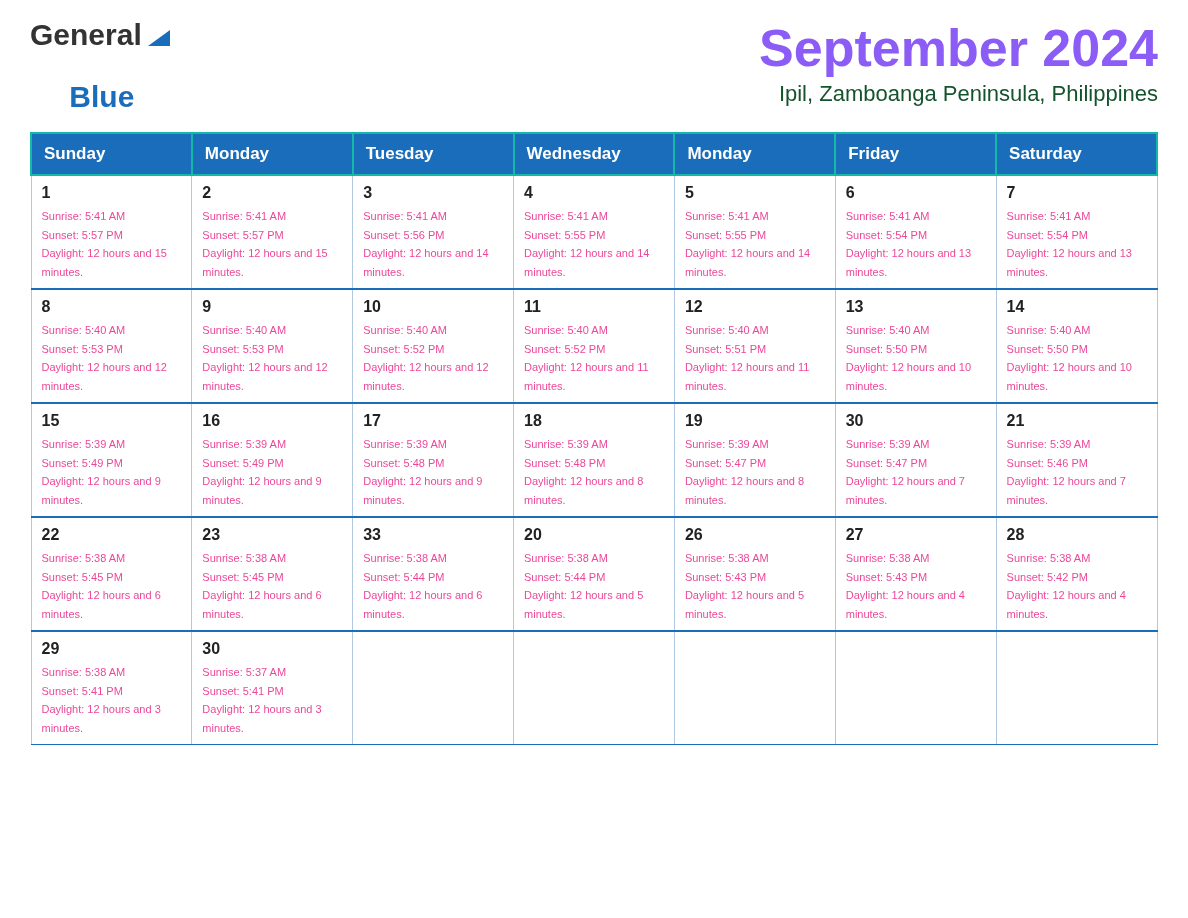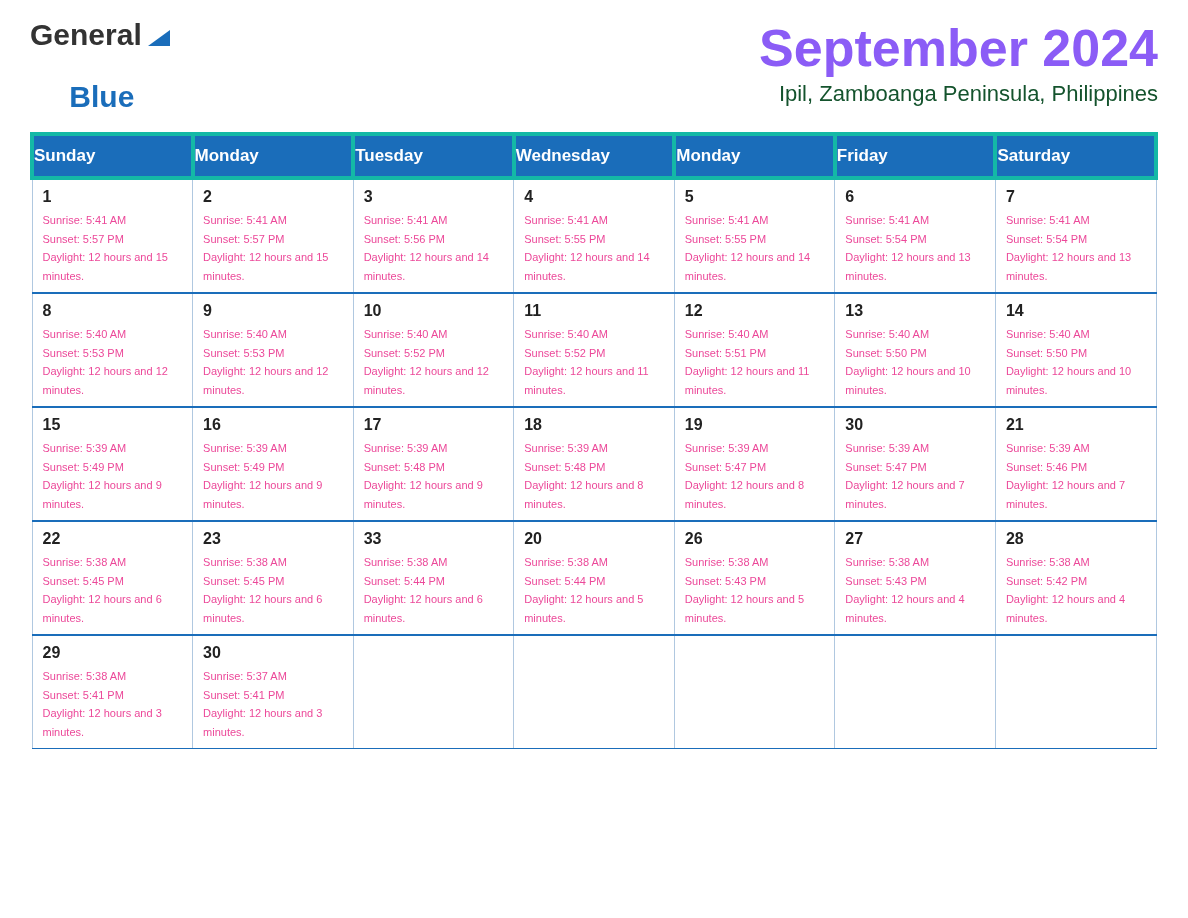--- a/index.html
+++ b/index.html
@@ -38,23 +38,23 @@
     .calendar-table {
       width: 100%;
       border-collapse: collapse;
       border: 1px solid #1a6dba;
     }
     .calendar-table th {
       background-color: #1a6dba;
       color: #fff;
       font-size: 17px;
       font-weight: bold;
-      padding: 10px 0;
+      padding: 10px 12px;
       text-align: left;
-      border: 4px solid #14b8a6;
+      border: 2px solid #14b8a6;
     }
     .calendar-table td {
       vertical-align: top;
       padding: 8px 10px;
       border: 1px solid #b0c8e0;
       min-height: 90px;
       width: calc(100% / 7);
     }
     .day-number {
       font-size: 16px;

